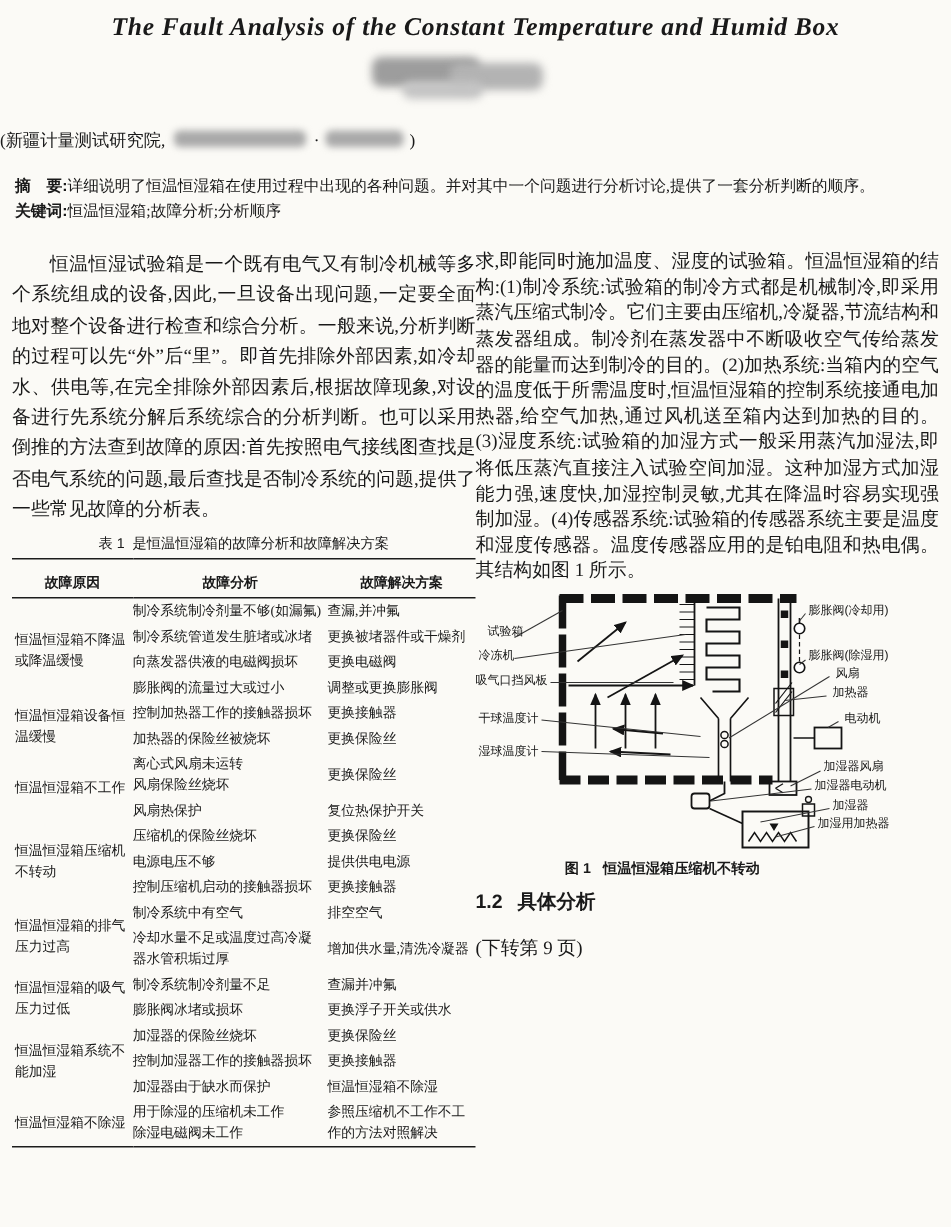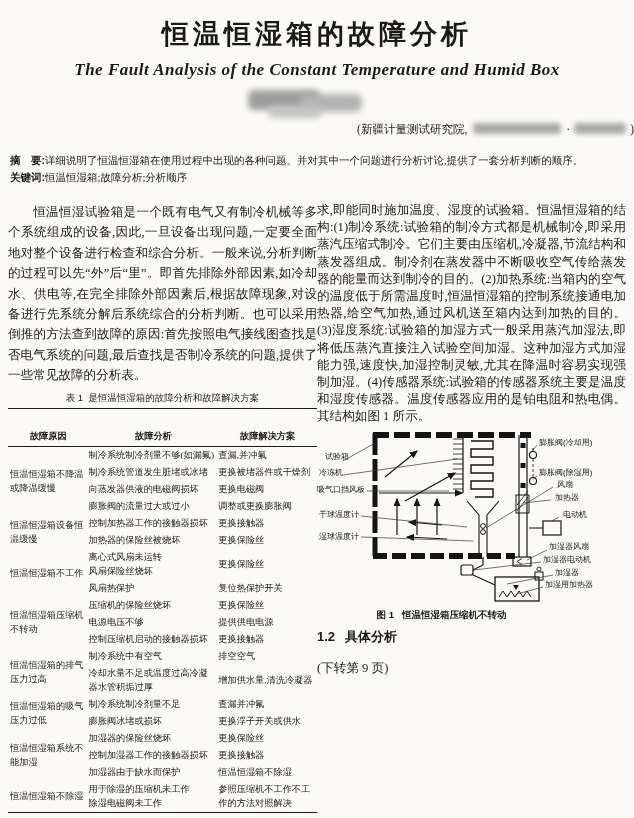--- a/index.html
+++ b/index.html
@@ -18,21 +18,21 @@
   .title-en{
     margin:8px 0 0; text-align:center;
     font-size:17px; font-weight:700; font-style:italic;
     letter-spacing:0.5px;
   }
   .author-redaction{position:relative; height:34px; margin-top:6px;}
   .blur-blob{position:absolute; background:#9d9d9d; filter:blur(3px); border-radius:6px;}
   .blob1{left:248px; top:4px;  width:72px; height:20px;}
   .blob2{left:300px; top:8px;  width:62px; height:18px; background:#b3b3b3;}
   .blob3{left:268px; top:20px; width:54px; height:12px; background:#c4c4c4;}
-  .affiliation{ text-align:right; font-size:11.5px; margin-top:2px; }
+  .affiliation{ text-align:left; font-size:11.5px; margin-top:18px; }
   .inline-blur{
     display:inline-block; vertical-align:-1px; background:#a9a9a9;
     filter:blur(2.5px); border-radius:4px; height:11px;
   }
   .ib1{width:88px; margin:0 5px 0 6px;}
   .ib2{width:52px; margin:0 4px;}
   .abstract-block{ margin:15px 10px 0; font-size:10.5px; line-height:16px; text-align:justify;}
   .meta-label{ font-weight:700; font-family:"Liberation Sans","DejaVu Sans",sans-serif;}
   
   .columns{ display:grid; grid-template-columns:1fr 1fr; margin:16px 8px 0;}
@@ -42,21 +42,21 @@
   .indent{ text-indent:2em;}
   .para12{ line-height:17.2px; margin-top:2px !important;}
   
   .tbl-caption{
     margin:6px 0 3px; text-align:center; font-size:9.5px; font-weight:400;
     font-family:"Liberation Sans","DejaVu Sans",sans-serif;
   }
   table.fault{ width:100%; border-collapse:collapse; font-size:9.2px; line-height:14px;}
   table.fault th{
     border-top:1.5px solid #1c1c1c; border-bottom:0.8px solid #1c1c1c;
-    font-weight:700; padding:20px 0 3px; text-align:center;
+    font-weight:700; padding:8px 0 3px; text-align:center;
   }
   table.fault td{ padding:1.5px 2px 1.5px 0; vertical-align:middle; white-space:pre-line;}
   table.fault td.cause{ width:76px; padding-left:2px;}
   table.fault td.a{ width:127px;}
   table.fault td.s{ width:96px;}
   table.fault tr.last td{ border-bottom:1.5px solid #1c1c1c;}
   .h-sub{
     font-family:Liberation Sans, sans-serif;
     font-weight:700; margin:6px 0 14px; font-size:13px;
   }
@@ -70,21 +70,20 @@
   }
   .fig-caption .num{margin-right:8px;}
   svg text{ font:8px "Liberation Sans","DejaVu Sans",sans-serif; fill:#141414;}
   .continuation{ text-align:right; padding-right:4px; margin-top:8px !important; font-size:12.6px;}
 </style>
 </head>
 <body>
 
 <div class="page">
 
-  <h1 class="title">恒温恒湿箱的故障分析</h1>
   <h2 class="title-en">The Fault Analysis of the Constant Temperature and Humid Box</h2>
 
   <div class="author-redaction">
     <div class="blur-blob blob1"></div>
     <div class="blur-blob blob2"></div>
     <div class="blur-blob blob3"></div>
   </div>
 
   <div class="affiliation">
     <span>(新疆计量测试研究院,</span><span class="inline-blur ib1"></span>·<span class="inline-blur ib2"></span><span>)</span>

